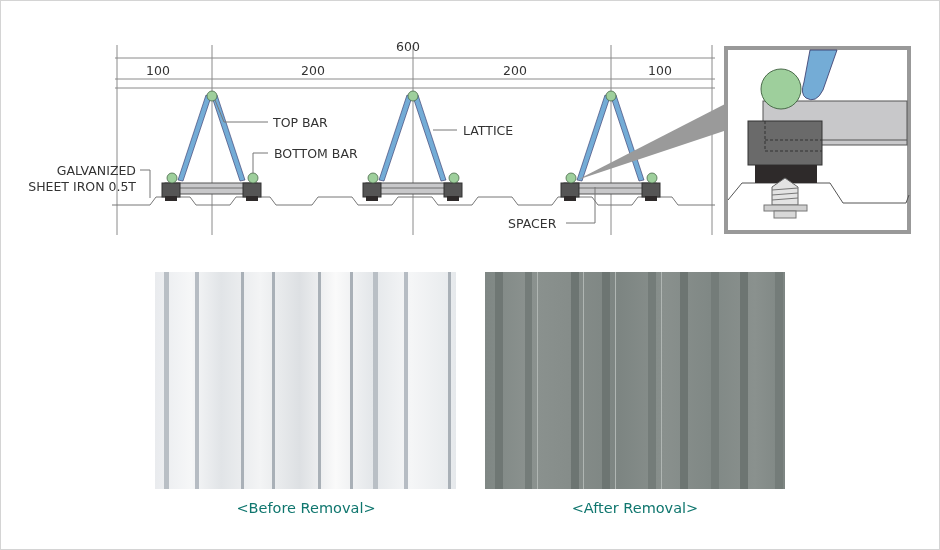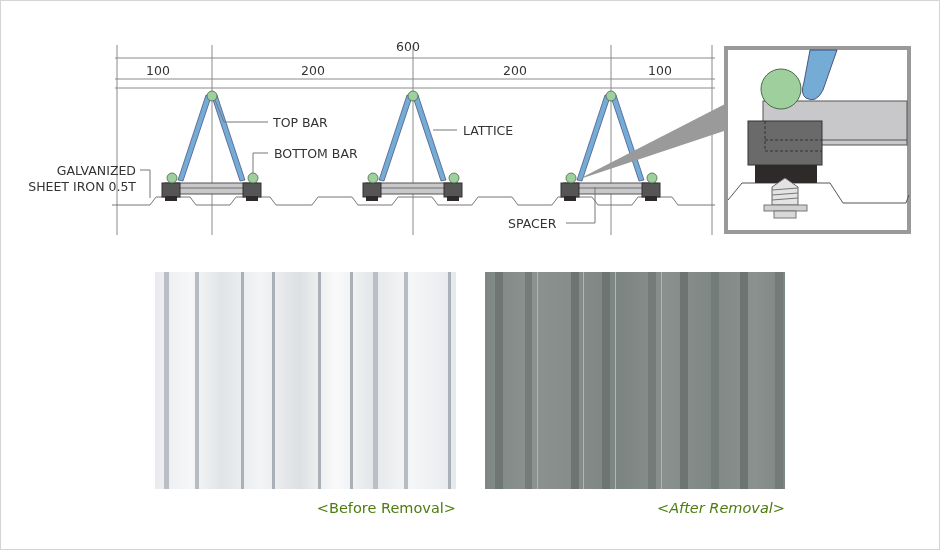--- a/index.html
+++ b/index.html
@@ -7,21 +7,21 @@
   .frame { position:absolute; left:0; top:0; width:938px; height:548px; border:1px solid #d4d4d4; }
   svg.diagram { position:absolute; left:0; top:0; }
   .lbl { font-family:"DejaVu Sans", sans-serif; font-size:12.5px; fill:#333; }
   .dim { font-family:"DejaVu Sans", sans-serif; font-size:12.5px; fill:#333; }
   .photo { position:absolute; overflow:hidden; }
   .before { left:155px; top:272px; width:301px; height:217px;
     background: linear-gradient(90deg,#e9ebee 0%,#f6f7f8 12%,#e1e4e7 22%,#f3f4f5 35%,#dde0e3 48%,#fafafa 60%,#e4e7ea 72%,#f5f6f7 85%,#e6e9ec 100%); }
   .after { left:485px; top:272px; width:300px; height:217px;
     background: linear-gradient(90deg,#7f8784 0%,#8b928f 15%,#858c89 30%,#7d8582 45%,#89908d 60%,#808885 75%,#8a918e 90%,#7e8683 100%); }
   .rib { position:absolute; top:0; bottom:0; }
-  .caption { position:absolute; top:500px; font-family:"DejaVu Sans", sans-serif; font-size:14.5px; color:#4d7c0f; text-align:right; width:300px; }
+  .caption { position:absolute; top:500px; font-family:"DejaVu Sans", sans-serif; font-size:14.5px; color:#0f766e; text-align:center; width:300px; }
 </style>
 </head>
 <body>
 
 <div class="frame"></div>
 
 <svg class="diagram" width="940" height="270" viewBox="0 0 940 270">
 
   <g stroke="#8a8a8a" stroke-width="1" fill="none">
     <line x1="115" y1="58" x2="715" y2="58"></line>
@@ -140,13 +140,13 @@
   <div class="rib" style="left:130px;width:1px;background:#b0b6b3;"></div>
   <div class="rib" style="left:163px;width:8px;background:#747c79;"></div>
   <div class="rib" style="left:176px;width:1px;background:#b0b6b3;"></div>
   <div class="rib" style="left:195px;width:8px;background:#6d7572;"></div>
   <div class="rib" style="left:226px;width:8px;background:#747c79;"></div>
   <div class="rib" style="left:255px;width:8px;background:#6d7572;"></div>
   <div class="rib" style="left:290px;width:8px;background:#747c79;"></div>
 </div>
 
 <div class="caption" style="left:156px;">&lt;Before Removal&gt;</div>
-<div class="caption" style="left:485px;font-style:italic;">&lt;After Removal&gt;</div>
+<div class="caption" style="left:485px;">&lt;After Removal&gt;</div>
 
 </body></html>

